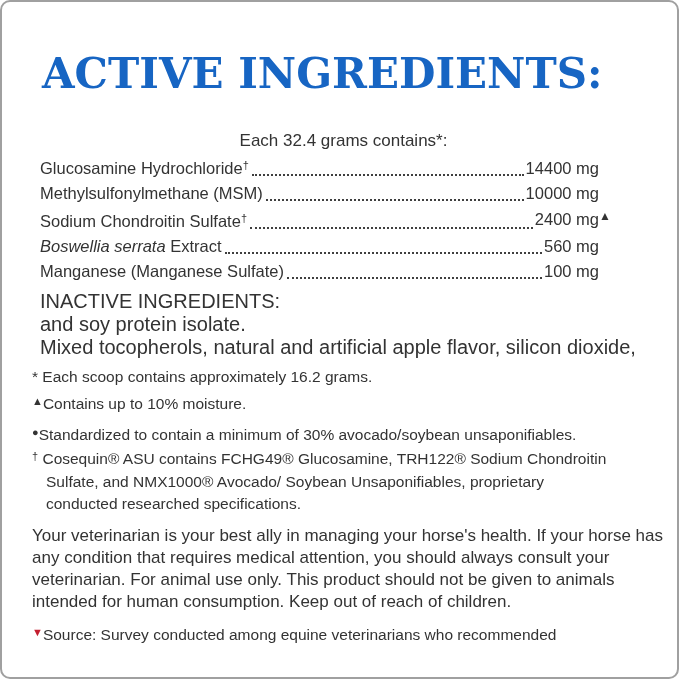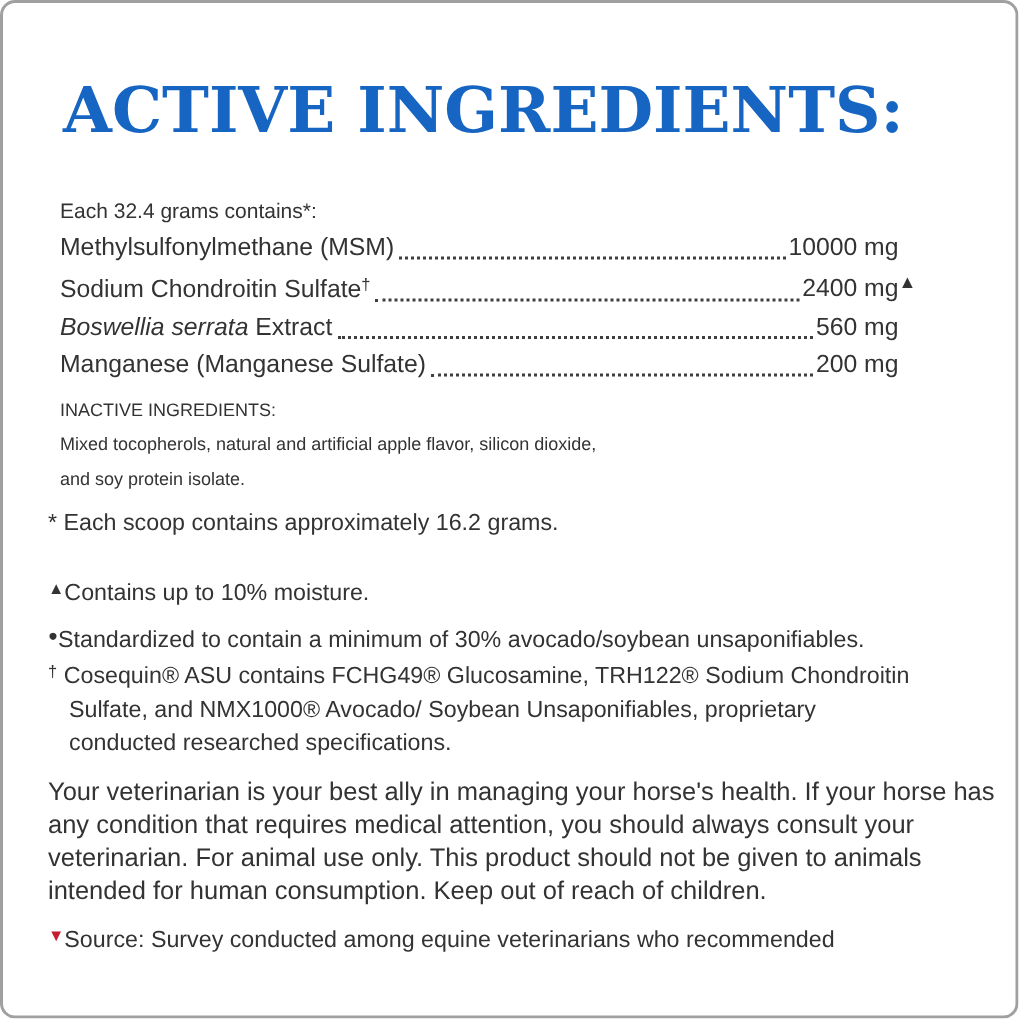--- a/index.html
+++ b/index.html
@@ -23,63 +23,68 @@
     margin:50px 0 0 10px;
     font-family:"DejaVu Serif","Liberation Serif",serif;
     font-weight:bold;
     font-size:42px;
     line-height:44px;
     letter-spacing:0px;
     color:var(--title-blue);
     white-space:nowrap;
   }
   .ingredients { margin:32px 0 0 8px; }
-  .serving { font-size:14px; line-height:25px; }
+  .serving { font-size:17px; line-height:25px;text-align:center; }
   .ing-row {
     display:flex; align-items:flex-end;
     font-size:16.5px; line-height:25px;
     padding-right:48px;
   }
   .ing-name { white-space:nowrap; }
   .dag { font-size:11px; vertical-align:5px; }
   .dots {
     flex:1 1 auto; min-width:18px;
     border-bottom:2.5px dotted #3f3f3f;
     margin:0 2px 5px 3px;
   }
   .ing-amt { white-space:nowrap; }
   .amt-mark {
     display:inline-block; width:0; overflow:visible;
     font-size:12px; transform:translateY(-5px); white-space:pre;
   }
   .it { font-style:italic; }
-  .inactive { margin:6px 0 0 8px; font-size:12px; line-height:23px; }
+  .inactive { margin:6px 0 0 8px; font-size:20px; line-height:23px; }
   .fn { font-size:15.5px; line-height:21px; }
   .fn-scoop { margin-top:7px; }
-  .fn-moisture { margin-top:24px; }
+  .fn-moisture { margin-top:4px; }
   .fn-standardized { margin-top:8px; }
   .fn-dagger { margin-top:0; line-height:22.5px; }
   .fn-sup { font-size:11px; vertical-align:4px; }
   .indent { padding-left:14px; }
   .para { margin-top:9px; font-size:17px; line-height:22px; }
   .para div { white-space:nowrap; }
   .source { margin-top:8px; font-size:15.5px; line-height:23px; }
   .src-mk { color:var(--red); }
   .line { white-space:nowrap; }
 </style>
 </head>
 <body>
 
 <div class="card">
 
   <h1 class="title">ACTIVE INGREDIENTS:</h1>
 
   <div class="ingredients">
     <div class="serving">Each 32.4 grams contains*:</div>
 
+    <div class="ing-row">
+      <span class="ing-name"><span>Glucosamine Hydrochloride</span><sup class="dag">†</sup><span></span></span>
+      <span class="dots"></span>
+      <span class="ing-amt"><span>14400 mg</span><span class="amt-mark"></span></span>
+    </div>
 
     <div class="ing-row">
       <span class="ing-name"><span>Methylsulfonylmethane (MSM)</span></span>
       <span class="dots"></span>
       <span class="ing-amt"><span>10000 mg</span><span class="amt-mark"></span></span>
     </div>
 
     <div class="ing-row">
       <span class="ing-name"><span>Sodium Chondroitin Sulfate</span><sup class="dag">†</sup></span>
       <span class="dots"></span>
@@ -89,28 +94,28 @@
 
     <div class="ing-row">
       <span class="ing-name"><span class="it">Boswellia serrata</span><span> Extract</span></span>
       <span class="dots"></span>
       <span class="ing-amt"><span>560 mg</span><span class="amt-mark"></span></span>
     </div>
 
     <div class="ing-row">
       <span class="ing-name"><span>Manganese (Manganese Sulfate)</span></span>
       <span class="dots"></span>
-      <span class="ing-amt"><span>200 mg</span><span class="amt-mark"></span></span>
+      <span class="ing-amt"><span>100 mg</span><span class="amt-mark"></span></span>
     </div>
   </div>
 
   <div class="inactive">
     <div class="line">INACTIVE INGREDIENTS:</div>
+    <div class="line">and soy protein isolate.</div>
     <div class="line">Mixed tocopherols, natural and artificial apple flavor, silicon dioxide,</div>
-    <div class="line">and soy protein isolate.</div>
   </div>
 
   <div class="fn fn-scoop line"><span>*</span>
     <span>Each scoop contains approximately 16.2 grams.</span></div>
 
   <div class="fn fn-moisture line"><span class="fn-sup">▲</span><span>Contains up to 10% moisture.</span></div>
 
   <div class="fn fn-standardized line"><span class="fn-sup">●</span><span>Standardized to contain a minimum of 30% avocado/soybean unsaponifiables.</span></div>
 
   <div class="fn fn-dagger">

